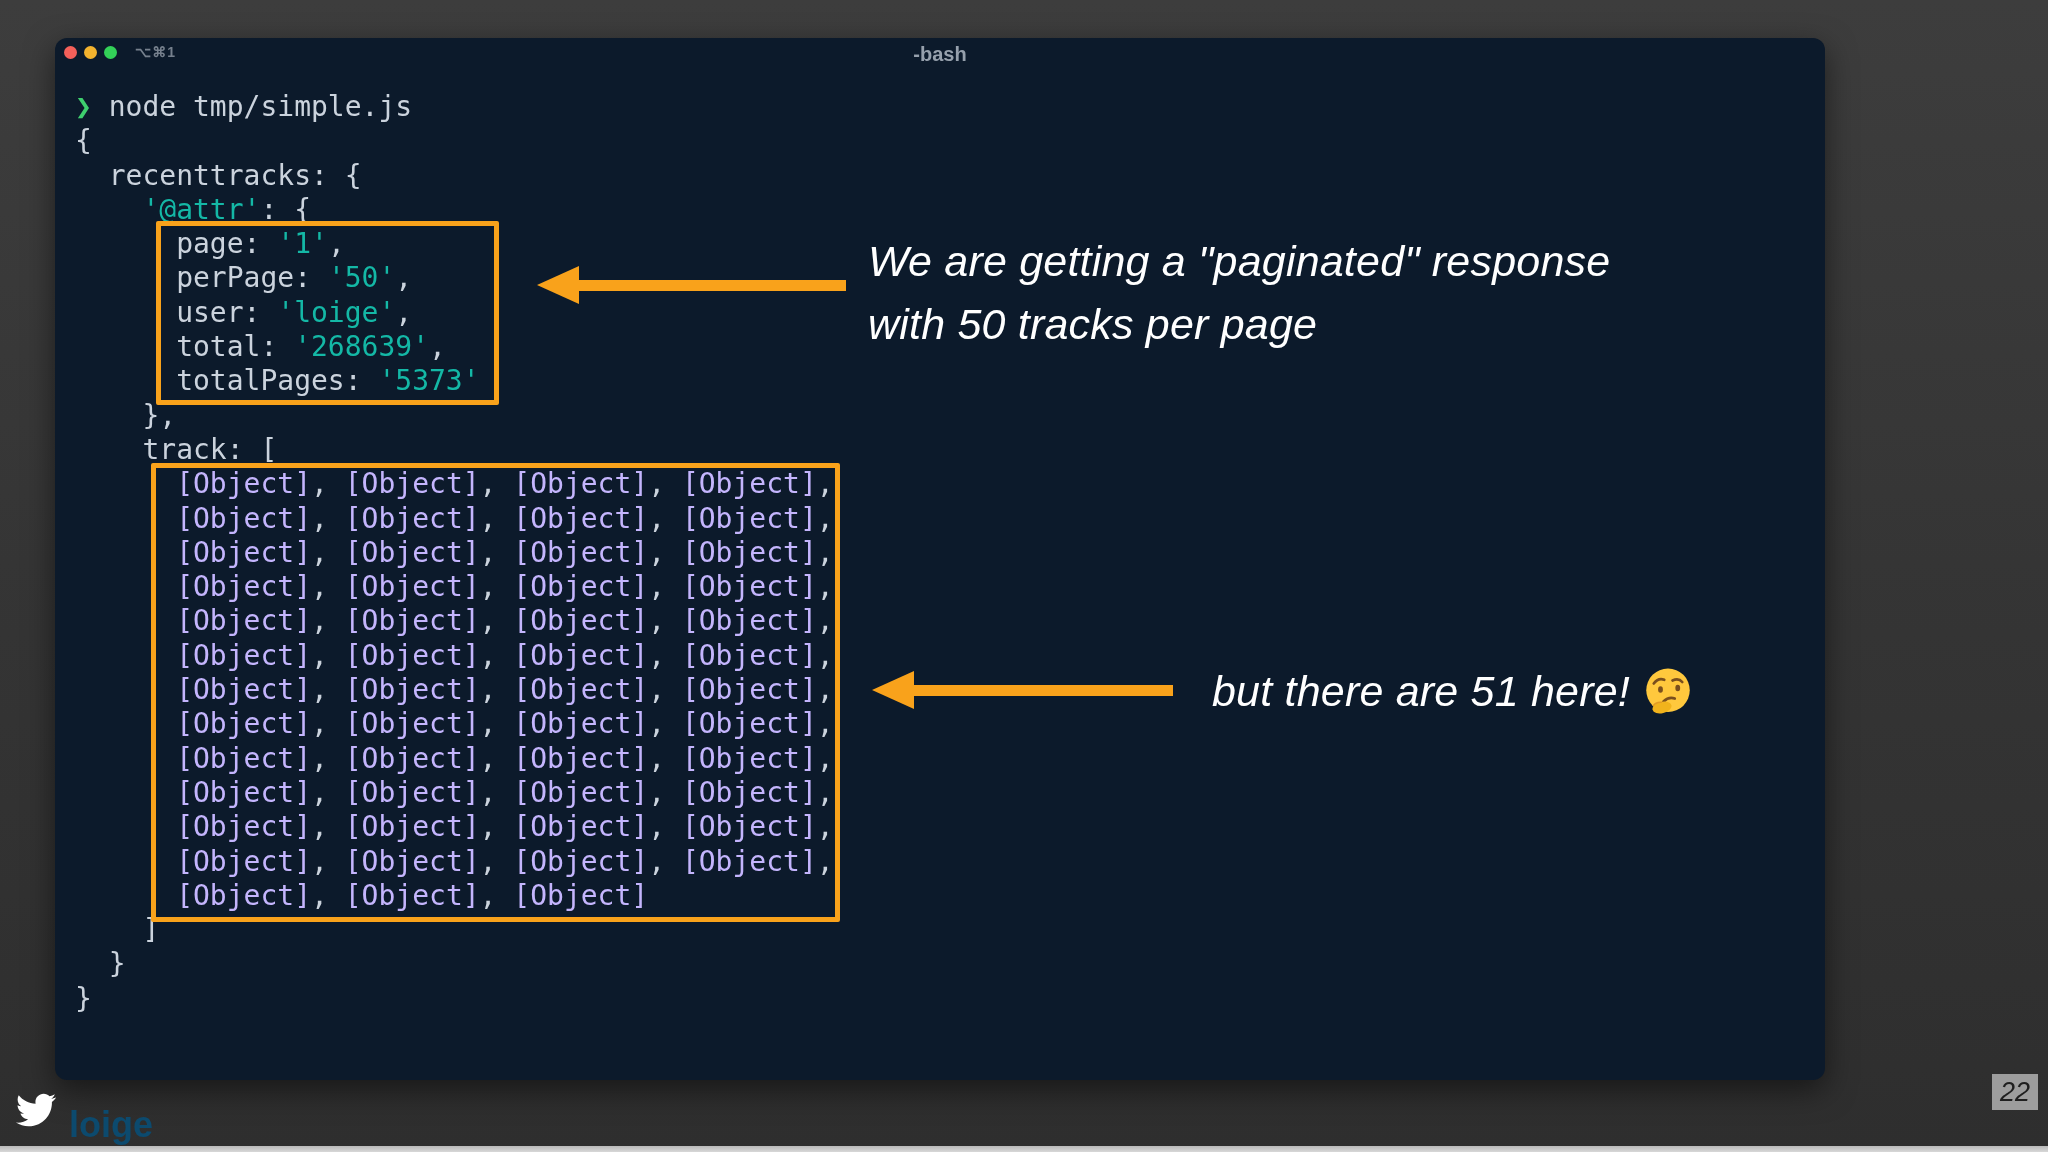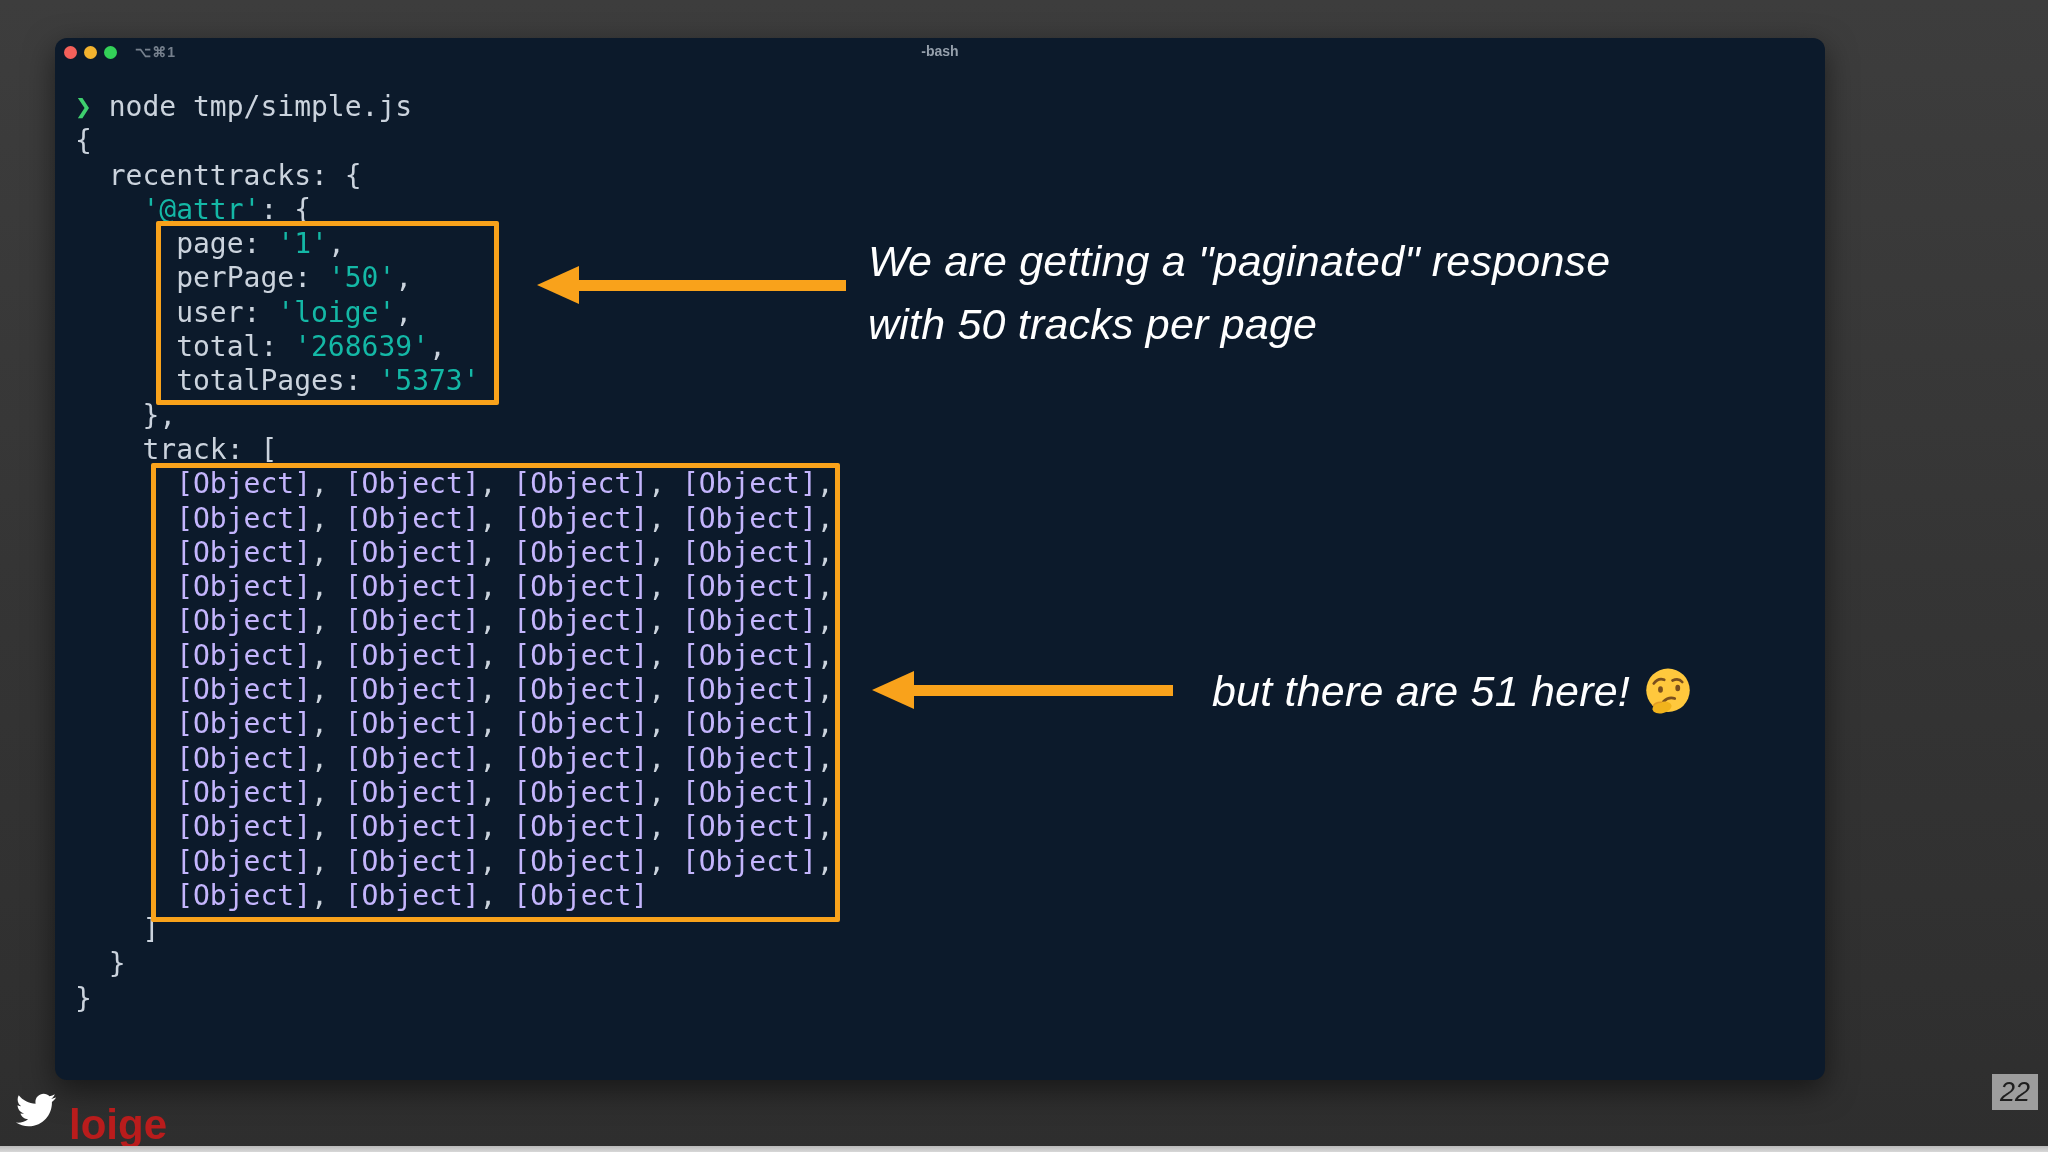--- a/index.html
+++ b/index.html
@@ -20,21 +20,21 @@
   .light { position:absolute; top:8px; width:13px; height:13px; border-radius:50%; }
   .light.red    { left:9px;  background:#f4605a; }
   .light.yellow { left:29px; background:#f3b32e; }
   .light.green  { left:49px; background:#33d158; }
   .tab-shortcut {
     position:absolute; left:80px; top:6px; font-size:14px; font-weight:bold;
     color:#76808d; letter-spacing:1px;
   }
   .term-title {
     position:absolute; left:0; right:0; top:5px; text-align:center;
-    font-size:14px; font-weight:bold; color:#96a0ac;
+    font-size:20px; font-weight:bold; color:#96a0ac;
   }
   .code {
     position:absolute; left:20px; top:52px;
     font-family:"DejaVu Sans Mono", monospace;
     font-size:28px; line-height:34.3px; white-space:pre;
   }
   .code-line { white-space:pre; }
   .tok-p { color:#cbd3dd; }
   .tok-s { color:#14b8a6; }
   .tok-o { color:#c4b5fd; }
@@ -63,21 +63,21 @@
   .annotation.a1 { left:868px; top:230px; }
   .annotation.a2 { left:1212px; top:661px; line-height:60px; display:flex; align-items:center;text-align:right; }
   .emoji-svg { margin-left:14px; }
 
   
   .footer-brand {
     position:absolute; left:16px; top:1086px; height:48px;
     display:flex; align-items:center; gap:13px;
   }
   .twitter-svg { display:block; }
-  .handle { color:#b91c1c; font-size:42px; font-weight:bold;margin-top:29px; }
+  .handle { color:#0c4a6e; font-size:36px; font-weight:bold;margin-top:29px; }
   .page-badge {
     position:absolute; left:1992px; top:1074px; width:46px; height:36px;
     background:#9d9d9d; color:#1f1f1f; font-size:27px;
     display:flex; align-items:center; justify-content:center;font-style:italic;
   }
   .bottom-strip {
     position:absolute; left:0; top:1146px; width:2048px; height:6px;
     background:linear-gradient(180deg,#b9b9b9,#d8d8d8);
   }
 </style>

